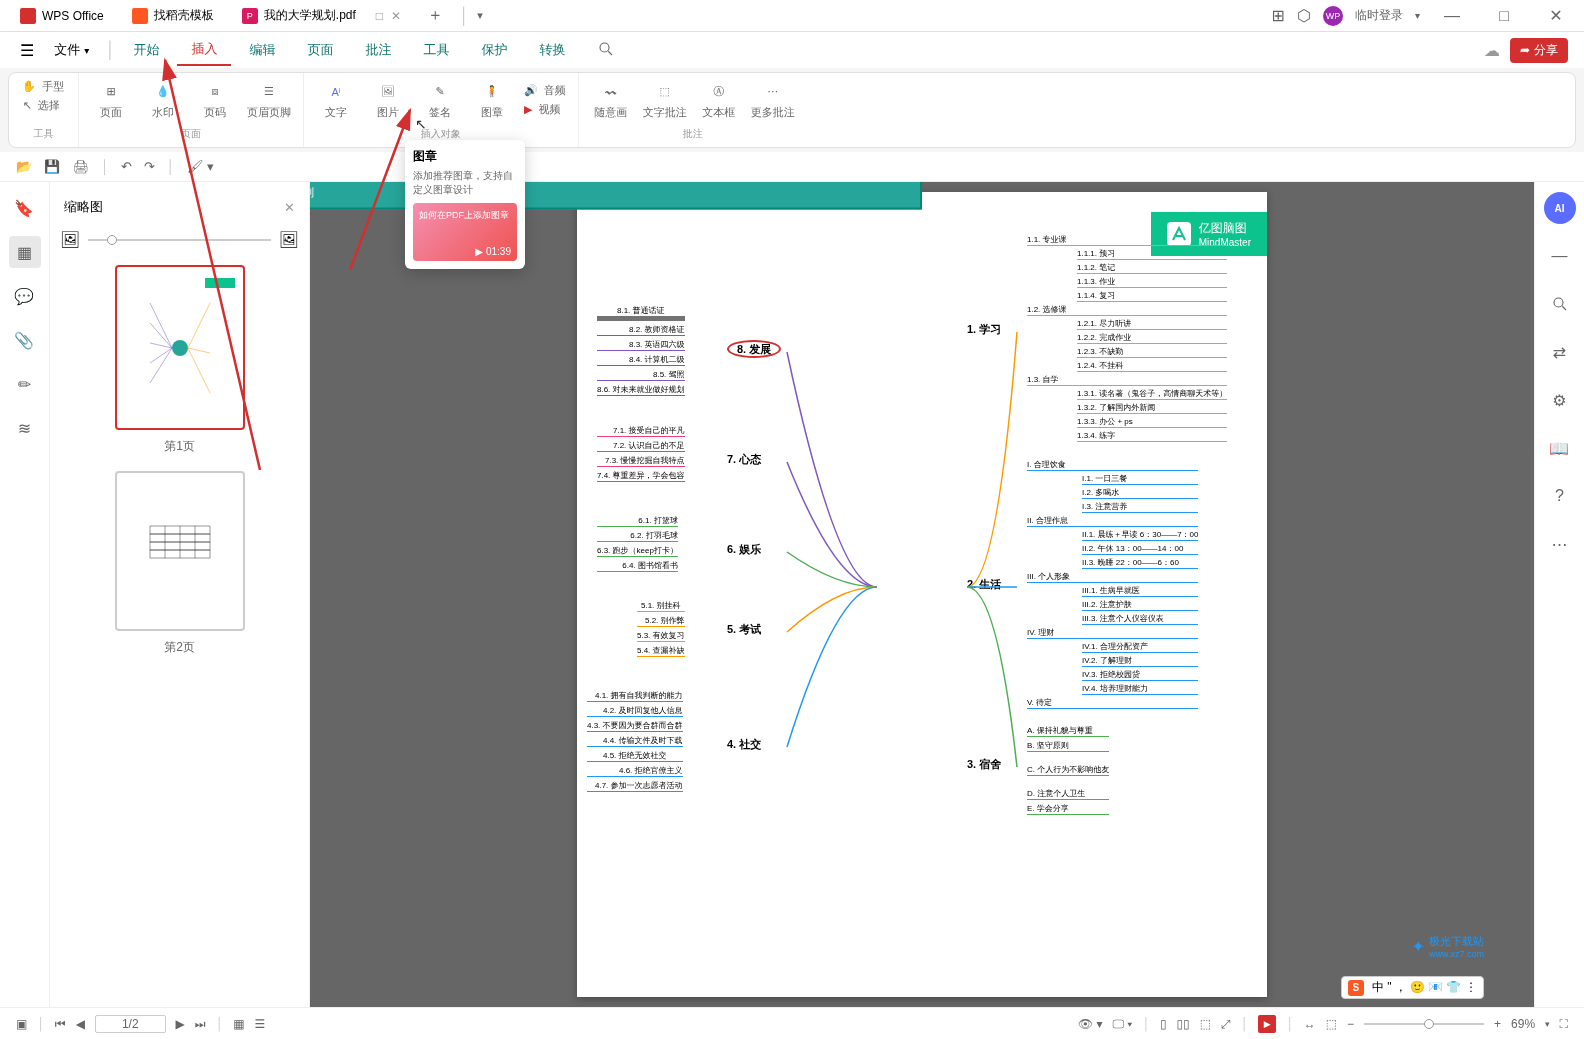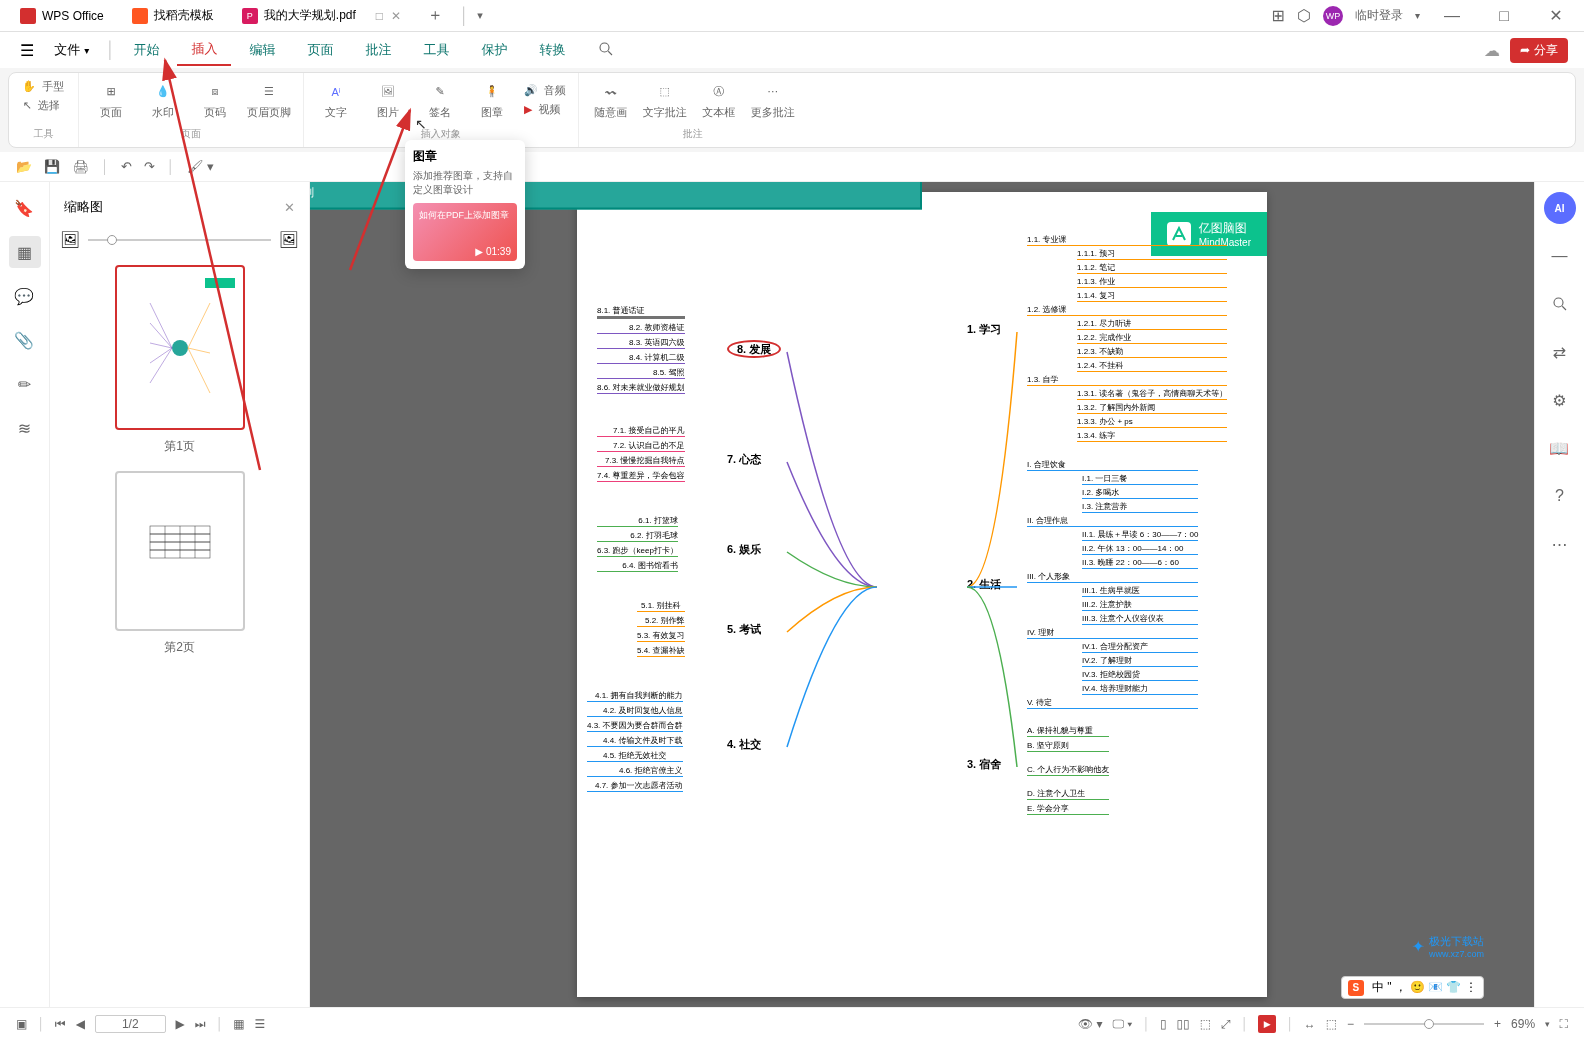--- a/index.html
+++ b/index.html
@@ -316,21 +316,21 @@
         <div>
             <div>亿图脑图</div>
             <div style="font-size:10px;">MindMaster</div>
           </div>
       </div>
 
       <div class="mm-center">我的大学规划</div>
 
       <div class="mm-topic" style="position:absolute;left:150px;top:150px;"><span class="circled">8. 发展</span></div>
       <div style="position:absolute;left:20px;top:110px;">
-        <div class="mm-node" style="border-bottom:3px solid #737373;margin:3px 0;text-align:left;">8.1. 普通话证</div>
+        <div class="mm-node" style="border-bottom:5px solid #737373;margin:3px 0;text-align:center;">8.1. 普通话证</div>
         <div class="mm-node" style="border-bottom:1px solid #7e57c2;margin:3px 0;text-align:right;">8.2. 教师资格证</div>
         <div class="mm-node" style="border-bottom:1px solid #7e57c2;margin:3px 0;text-align:right;">8.3. 英语四六级</div>
         <div class="mm-node" style="border-bottom:1px solid #7e57c2;margin:3px 0;text-align:right;">8.4. 计算机二级</div>
         <div class="mm-node" style="border-bottom:1px solid #7e57c2;margin:3px 0;text-align:right;">8.5. 驾照</div>
         <div class="mm-node" style="border-bottom:1px solid #7e57c2;margin:3px 0;text-align:right;">8.6. 对未来就业做好规划</div>
       </div>
 
       <div class="mm-topic" style="position:absolute;left:150px;top:260px;">7. 心态</div>
       <div style="position:absolute;left:20px;top:230px;">
         <div class="mm-node" style="border-bottom:1px solid #ec407a;margin:3px 0;text-align:right;">7.1. 接受自己的平凡</div>

